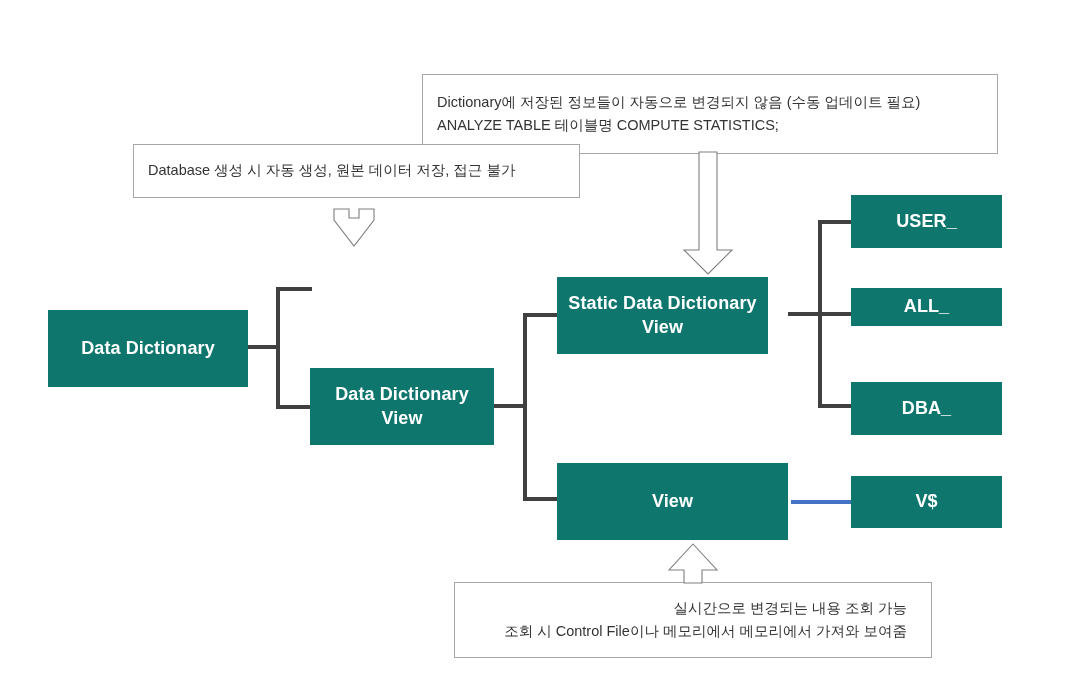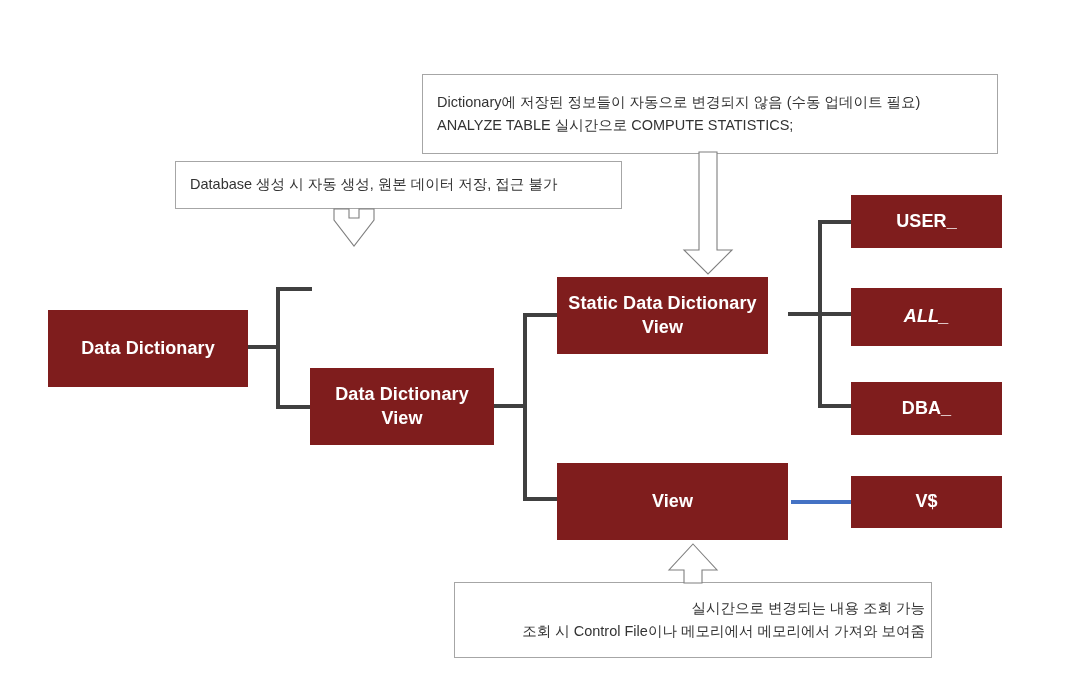--- a/index.html
+++ b/index.html
@@ -4,53 +4,53 @@
 <style>
   html,body{margin:0;padding:0;}
   body{
     width:1069px;height:700px;background:#ffffff;
     font-family:"Liberation Sans","DejaVu Sans",sans-serif;
     overflow:hidden;position:relative;
   }
   #stage{position:absolute;left:0;top:0;width:1069px;height:700px;}
 
   .node{
-    position:absolute;background:#7f1d1d;color:#ffffff;
+    position:absolute;background:#0f766e;color:#ffffff;
     font-weight:bold;display:flex;align-items:center;justify-content:center;
     text-align:center;line-height:1.30;letter-spacing:.1px;
     font-size:18px;box-sizing:border-box;padding:10px 6px;
   }
   .node .l2{display:block;}
 
   .callout{
     position:absolute;background:#ffffff;border:1px solid #a6a6a6;
     box-sizing:border-box;color:#333333;font-size:14.5px;
-    line-height:1.62;padding:9px 6px 9px 14px;
+    line-height:1.62;padding:9px 24px 9px 14px;
     display:flex;flex-direction:column;justify-content:center;
   }
   .callout span{display:block;white-space:nowrap;}
 
   .conn{position:absolute;background:#404040;}
   .conn.blue{background:#4472c4;}
 
   svg.arrow{position:absolute;overflow:visible;}
   svg.arrow path{fill:#ffffff;stroke:#7f7f7f;stroke-width:1.1;
                  stroke-linejoin:miter;}
 </style>
 </head>
 <body>
 
 <div id="stage">
 
   <div class="callout" style="left:422px;top:74px;width:576px;height:80px;">
     <span>Dictionary에 저장된 정보들이 자동으로 변경되지 않음 (수동 업데이트 필요)</span>
-    <span>ANALYZE TABLE 실시간으로 COMPUTE STATISTICS;</span>
+    <span>ANALYZE TABLE 테이블명 COMPUTE STATISTICS;</span>
   </div>
 
-  <div class="callout" style="left:133px;top:161px;width:447px;height:48px;margin-left:42px;">
+  <div class="callout" style="left:133px;top:144px;width:447px;height:54px;">
     <span>Database 생성 시 자동 생성, 원본 데이터 저장, 접근 불가</span>
   </div>
 
   <div class="callout" style="left:454px;top:582px;width:478px;height:76px;text-align:right;">
     <span>실시간으로 변경되는 내용 조회 가능</span>
     <span>조회 시 Control File이나 메모리에서 메모리에서 가져와 보여줌</span>
   </div>
 
   <div class="conn" style="left:248px;top:345px;width:32px;height:4px;"></div>
   <div class="conn" style="left:276px;top:287px;width:4px;height:122px;"></div>
@@ -104,21 +104,21 @@
   <div class="node" style="left:557px;top:463px;width:231px;height:77px;">
     <div>
       <span class="l2">View</span>
     </div>
   </div>
 
   <div class="node" style="left:851px;top:195px;width:151px;height:53px;">
     <span>USER_</span>
   </div>
 
-  <div class="node" style="left:851px;top:288px;width:151px;height:58px;font-style:italic;">
+  <div class="node" style="left:851px;top:288px;width:151px;height:38px;">
     <span>ALL_</span>
   </div>
 
   <div class="node" style="left:851px;top:382px;width:151px;height:53px;">
     <span>DBA_</span>
   </div>
 
   <div class="node" style="left:851px;top:476px;width:151px;height:52px;">
     <span>V$</span>
   </div>

